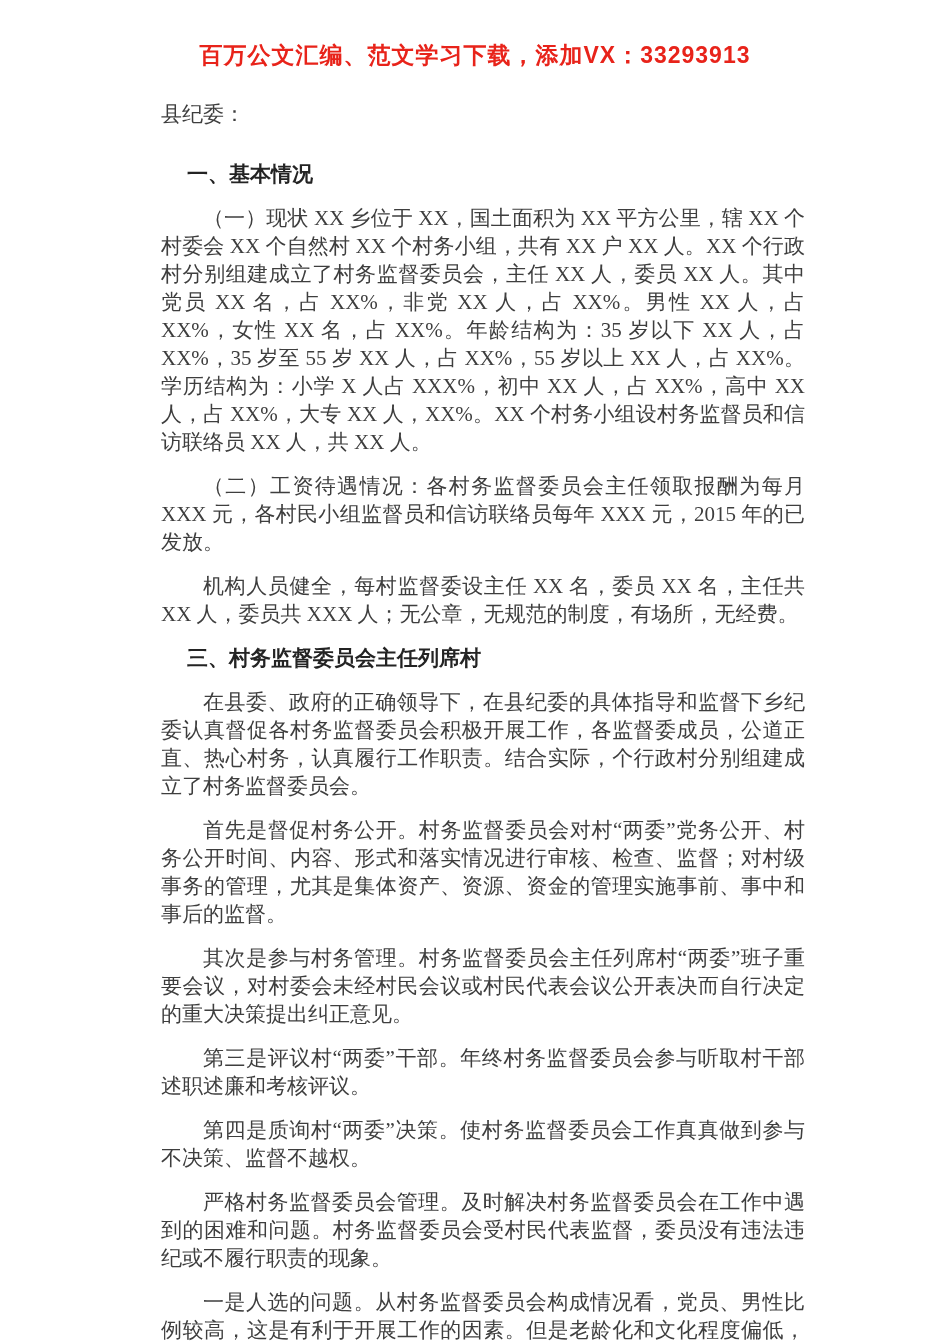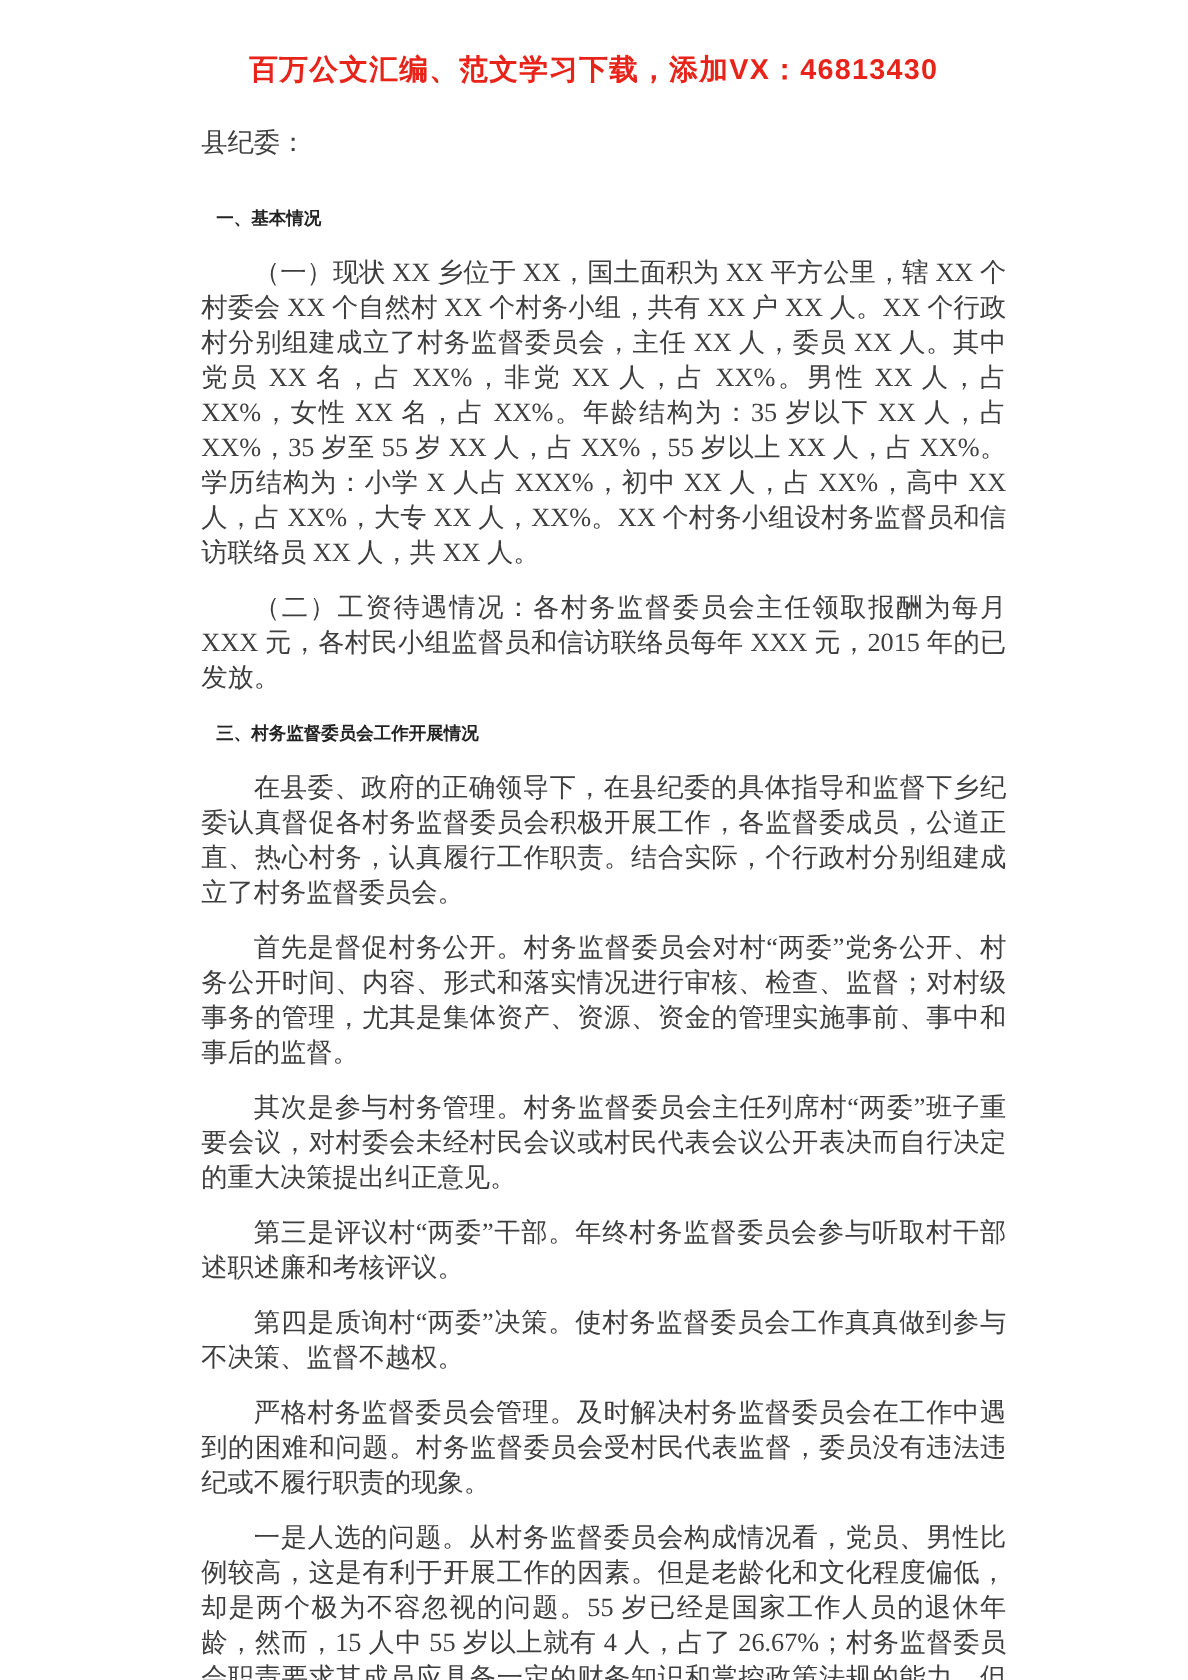--- a/index.html
+++ b/index.html
@@ -42,21 +42,21 @@
   .doc p {
     margin: 16px;
     text-indent: 2em;
   }
   .doc p.salutation {
     text-indent: 0;
   }
   .doc h2.heading {
     margin: 0;
     text-indent: 2em;
-    font-size: 14px;
+    font-size: 21px;
     line-height: 28px;
     font-weight: bold;
     color: #232323;
     font-family: "Liberation Sans", "DejaVu Sans", sans-serif;
     text-align: left;
   }
   .blank-line {
     height: 16px;
   }
   .page-number {
@@ -67,38 +67,39 @@
     line-height: 22px;
     color: #4a4a4a;
     font-family: "Liberation Serif", "DejaVu Serif", serif;
   }
 </style>
 </head>
 <body>
 
 <div class="page">
 
-  <div class="promo">百万公文汇编、范文学习下载，添加VX：46813430</div>
+  <div class="promo">百万公文汇编、范文学习下载，添加VX：33293913</div>
 
   <div class="doc">
 
     <p class="salutation">县纪委：</p>
 
 
     <div class="blank-line"></div>
 
     <h2 class="heading">一、基本情况</h2>
 
     <p>（一）现状 XX 乡位于 XX，国土面积为 XX 平方公里，辖 XX 个村委会 XX 个自然村 XX 个村务小组，共有 XX 户 XX 人。XX 个行政村分别组建成立了村务监督委员会，主任 XX 人，委员 XX 人。其中党员 XX 名，占 XX%，非党 XX 人，占 XX%。男性 XX 人，占 XX%，女性 XX 名，占 XX%。年龄结构为：35 岁以下 XX 人，占 XX%，35 岁至 55 岁 XX 人，占 XX%，55 岁以上 XX 人，占 XX%。学历结构为：小学 X 人占 XXX%，初中 XX 人，占 XX%，高中 XX 人，占 XX%，大专 XX 人，XX%。XX 个村务小组设村务监督员和信访联络员 XX 人，共 XX 人。</p>
 
     <p>（二）工资待遇情况：各村务监督委员会主任领取报酬为每月 XXX 元，各村民小组监督员和信访联络员每年 XXX 元，2015 年的已发放。</p>
 
 
+    <p>机构人员健全，每村监督委设主任 XX 名，委员 XX 名，主任共 XX 人，委员共 XXX 人；无公章，无规范的制度，有场所，无经费。</p>
 
-    <h2 class="heading">三、村务监督委员会工作开展情况</h2>
+    <h2 class="heading">三、村务监督委员会主任列席村</h2>
 
     <p>在县委、政府的正确领导下，在县纪委的具体指导和监督下乡纪委认真督促各村务监督委员会积极开展工作，各监督委成员，公道正直、热心村务，认真履行工作职责。结合实际，个行政村分别组建成立了村务监督委员会。</p>
 
     <p>首先是督促村务公开。村务监督委员会对村“两委”党务公开、村务公开时间、内容、形式和落实情况进行审核、检查、监督；对村级事务的管理，尤其是集体资产、资源、资金的管理实施事前、事中和事后的监督。</p>
 
     <p>其次是参与村务管理。村务监督委员会主任列席村“两委”班子重要会议，对村委会未经村民会议或村民代表会议公开表决而自行决定的重大决策提出纠正意见。</p>
 
     <p>第三是评议村“两委”干部。年终村务监督委员会参与听取村干部述职述廉和考核评议。</p>
 
     <p>第四是质询村“两委”决策。使村务监督委员会工作真真做到参与不决策、监督不越权。</p>

